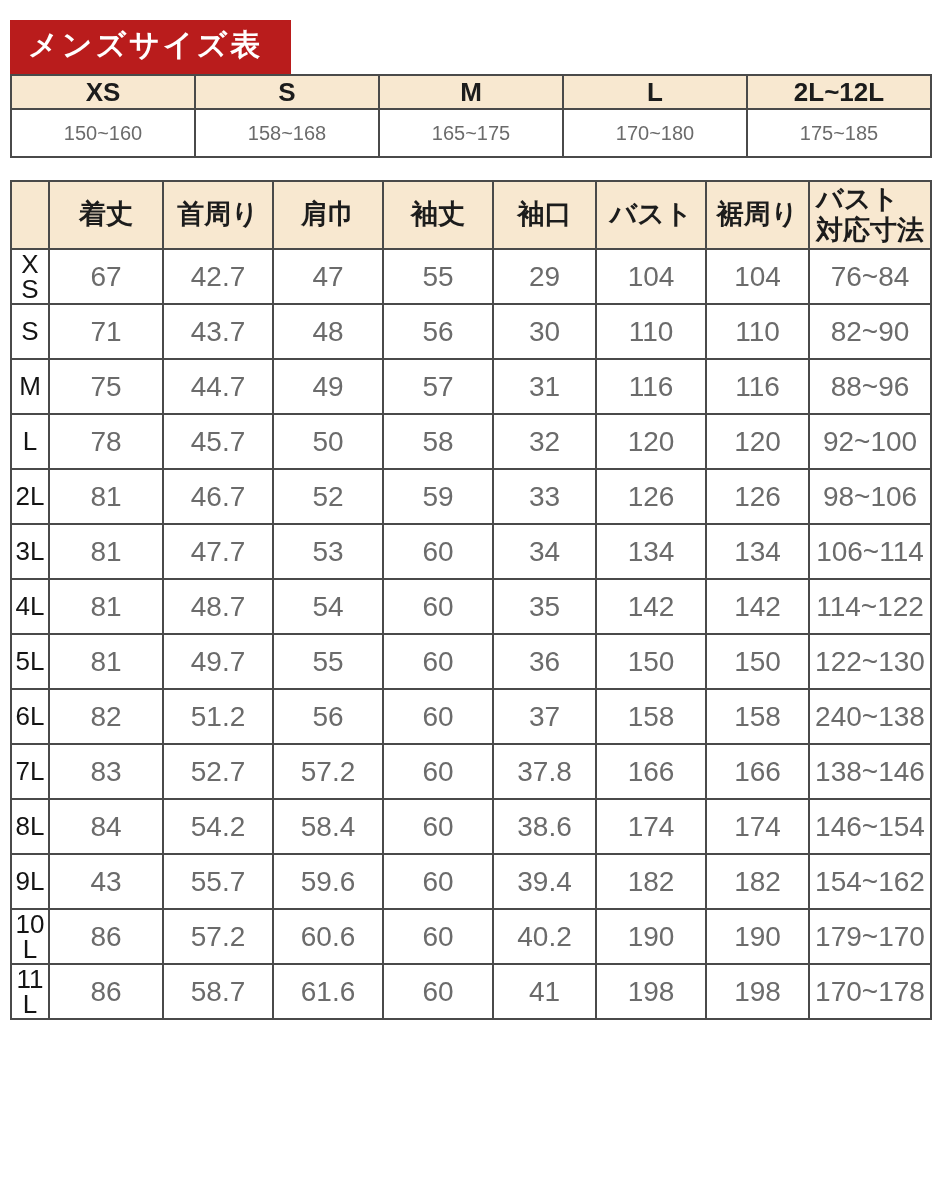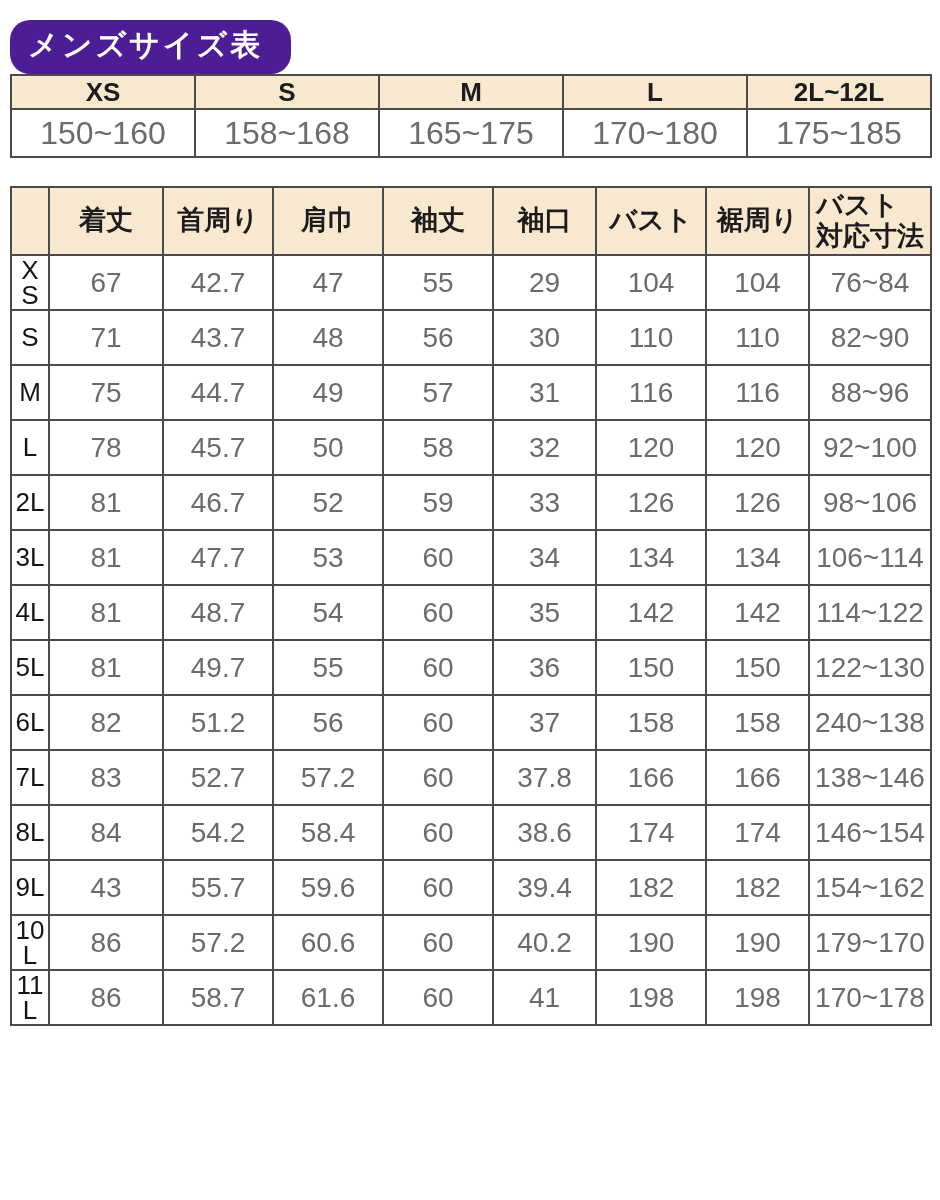--- a/index.html
+++ b/index.html
@@ -1,27 +1,26 @@
 <!DOCTYPE html>
 <html><head>
 <meta charset="utf-8">
 <style>
   html,body{margin:0;padding:0;background:#ffffff;}
   body{width:940px;height:1200px;font-family:"Liberation Sans","DejaVu Sans",sans-serif;overflow:hidden;}
   .page{padding:20px 10px 0 10px;}
 
   .title-bar{
     display:inline-block;
-    background:#4c1d95;
+    background:#b91c1c;
     color:#ffffff;
     font-weight:bold;
     font-size:30px;
     letter-spacing:3px;
     padding:5px 28px 8px 18px;
-    border-radius:20px;
   }
 
   .height-label{
     font-size:27px;
     font-weight:bold;
     color:#111111;
     letter-spacing:1px;
     margin:16px 0 8px 2px;
   }
 
@@ -34,28 +33,28 @@
     font-size:26px;
     font-weight:bold;
     color:#1c1c1c;
     height:32px;
     padding:0;
     text-align:center;
   }
   .height-table td{
     background:#ffffff;
     border:2px solid #4a4a4a;
-    font-size:32px;
+    font-size:20px;
     color:#6b6b6b;
     text-align:center;
     height:46px;
     padding:0;
   }
 
-  .size-table{width:920px;margin-top:28px;}
+  .size-table{width:920px;margin-top:22px;}
   .size-table th,.size-table td{border:2px solid #4a4a4a;padding:0;text-align:center;}
   .size-table thead th{
     background:#f8e8d0;
     font-size:27px;
     font-weight:bold;
     color:#1c1c1c;
     height:66px;
     line-height:1.15;
     white-space:pre-line;
   }

